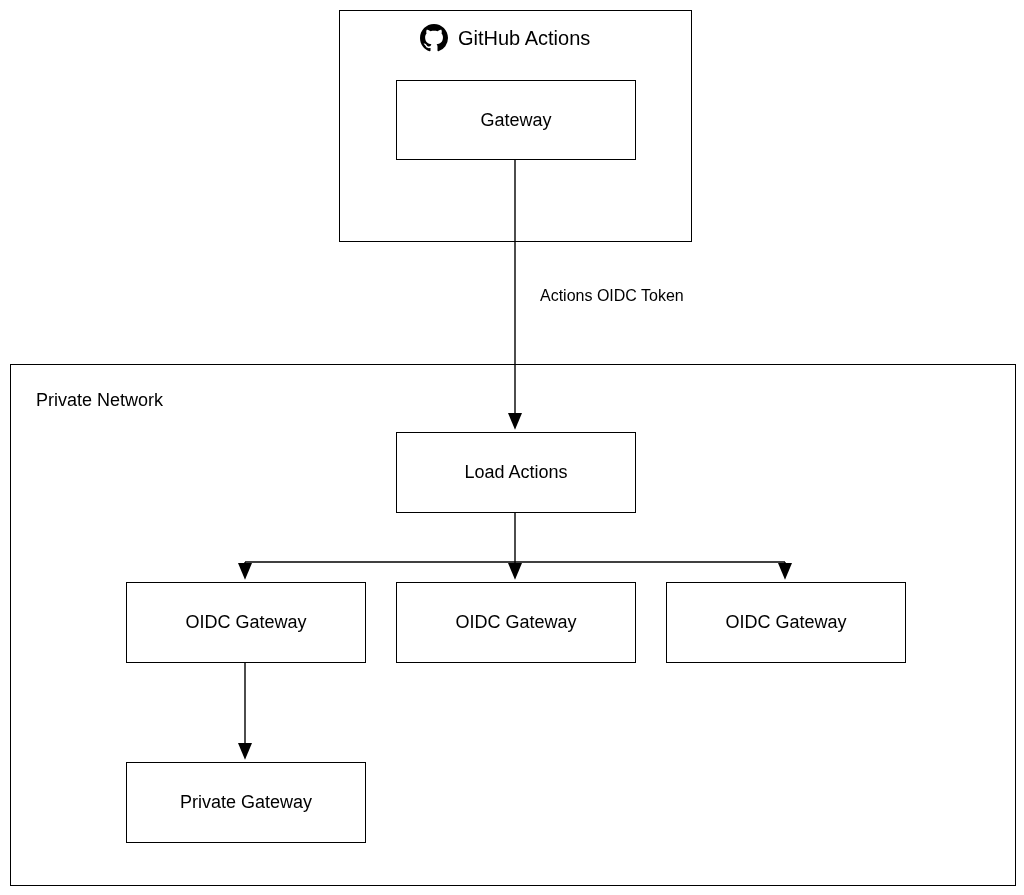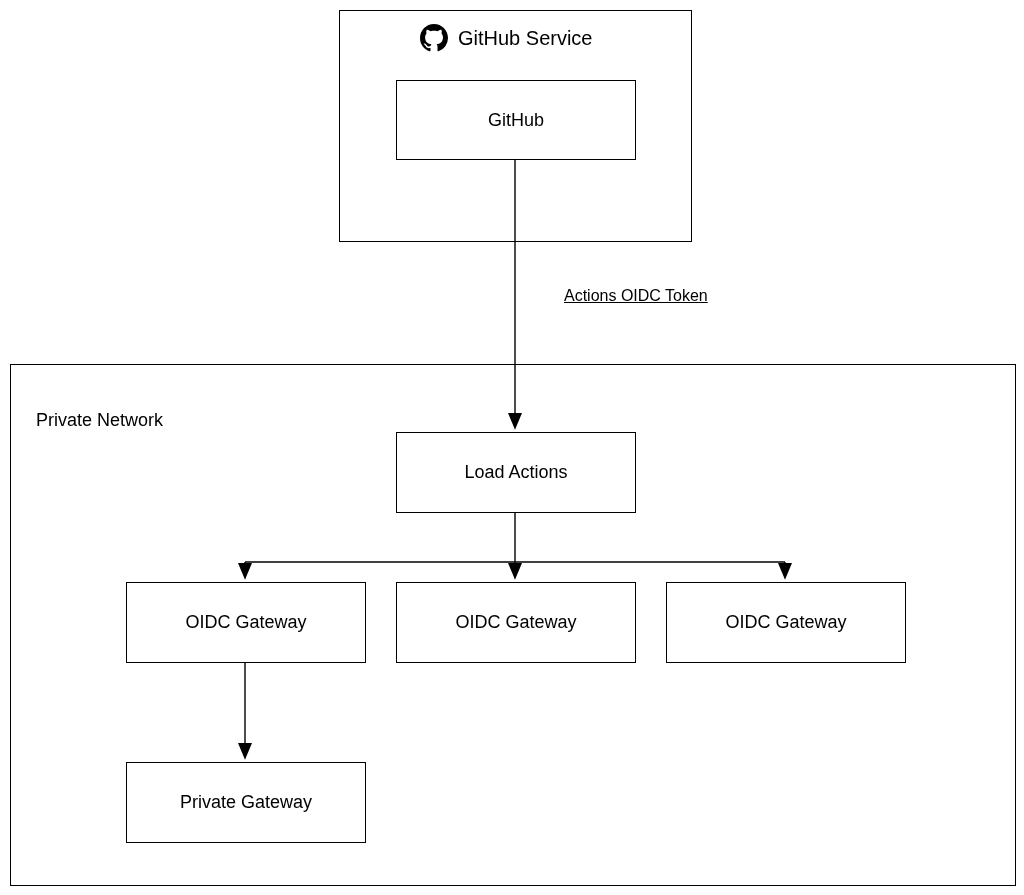--- a/index.html
+++ b/index.html
@@ -21,21 +21,20 @@
       font-size: 18px;
     }
     .outer-box {
       border: 1.4px solid #000;
       background: #fff;
       position: absolute;
     }
     .label {
       position: absolute;
       font-size: 18px;
-      margin-top: 20px;
     }
     .small-label {
       position: absolute;
       font-size: 16px;
     }
     svg.connectors {
       position: absolute;
       top: 0;
       left: 0;
       width: 1024px;
@@ -59,28 +58,28 @@
 <body>
 
 <div class="outer-box" style="left:339px; top:10px; width:351px; height:230px;"></div>
 
 <div class="gh-title" style="left:420px; top:24px;">
   <span class="gh-icon">
     <svg viewBox="0 0 16 16" width="28" height="28">
       <path fill="#000" d="M8 0C3.58 0 0 3.58 0 8c0 3.54 2.29 6.53 5.47 7.59.4.07.55-.17.55-.38 0-.19-.01-.82-.01-1.49-2.01.37-2.53-.49-2.69-.94-.09-.23-.48-.94-.82-1.13-.28-.15-.68-.52-.01-.53.63-.01 1.08.58 1.23.82.72 1.21 1.87.87 2.33.66.07-.52.28-.87.51-1.07-1.78-.2-3.64-.89-3.64-3.95 0-.87.31-1.59.82-2.15-.08-.2-.36-1.02.08-2.12 0 0 .67-.21 2.2.82.64-.18 1.32-.27 2-.27.68 0 1.36.09 2 .27 1.53-1.04 2.2-.82 2.2-.82.44 1.1.16 1.92.08 2.12.51.56.82 1.27.82 2.15 0 3.07-1.87 3.75-3.65 3.95.29.25.54.73.54 1.48 0 1.07-.01 1.93-.01 2.2 0 .21.15.46.55.38A8.013 8.013 0 0016 8c0-4.42-3.58-8-8-8z"></path>
     </svg>
   </span>
-  <span>GitHub Service</span>
+  <span>GitHub Actions</span>
 </div>
 
 <div class="box" style="left:396px; top:80px; width:238px; height:78px;">
-  <span>GitHub</span>
+  <span>Gateway</span>
 </div>
 
-<div class="small-label" style="left:564px; top:287px;text-decoration:underline;">
+<div class="small-label" style="left:540px; top:287px;">
   <span>Actions OIDC Token</span>
 </div>
 
 <div class="outer-box" style="left:10px; top:364px; width:1004px; height:520px;"></div>
 
 <div class="label" style="left:36px; top:390px;">
   <span>Private Network</span>
 </div>
 
 <div class="box" style="left:396px; top:432px; width:238px; height:79px;">

